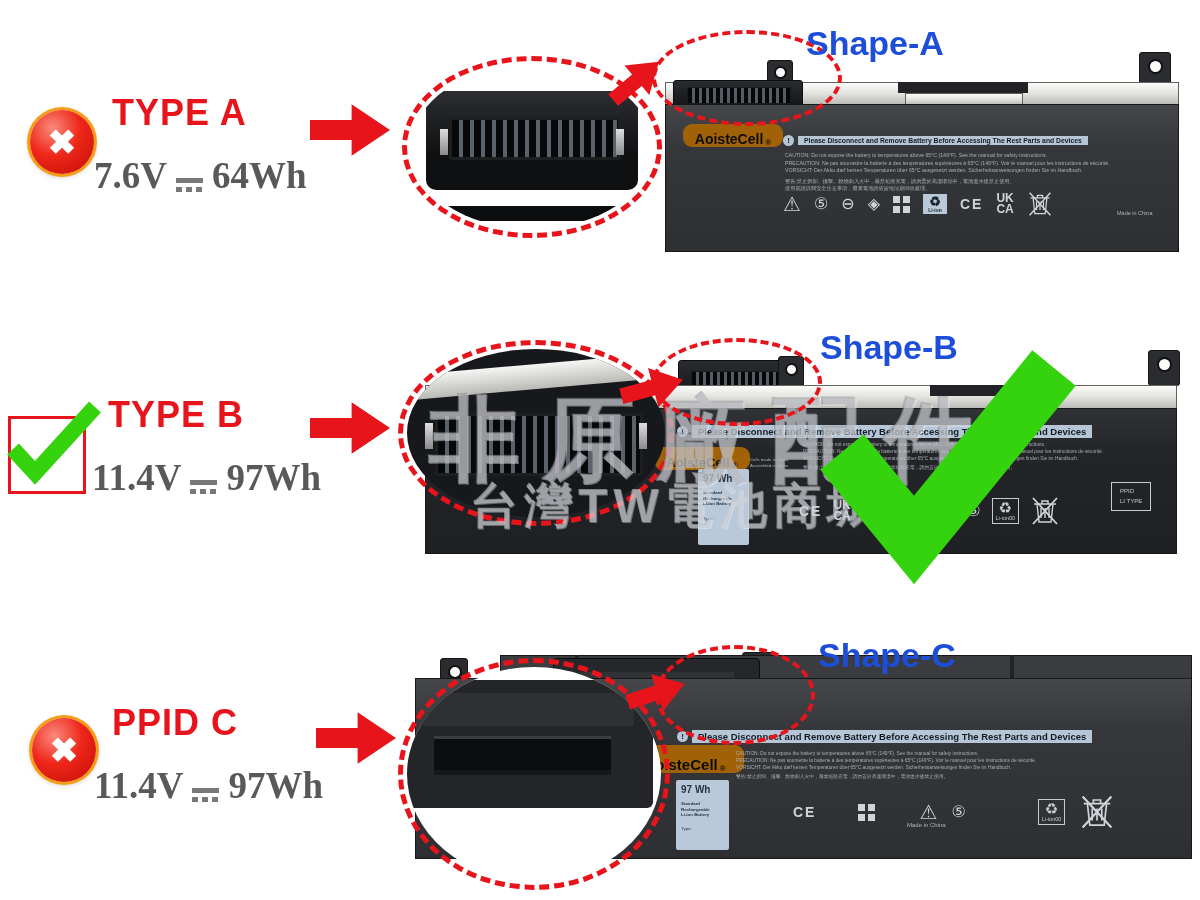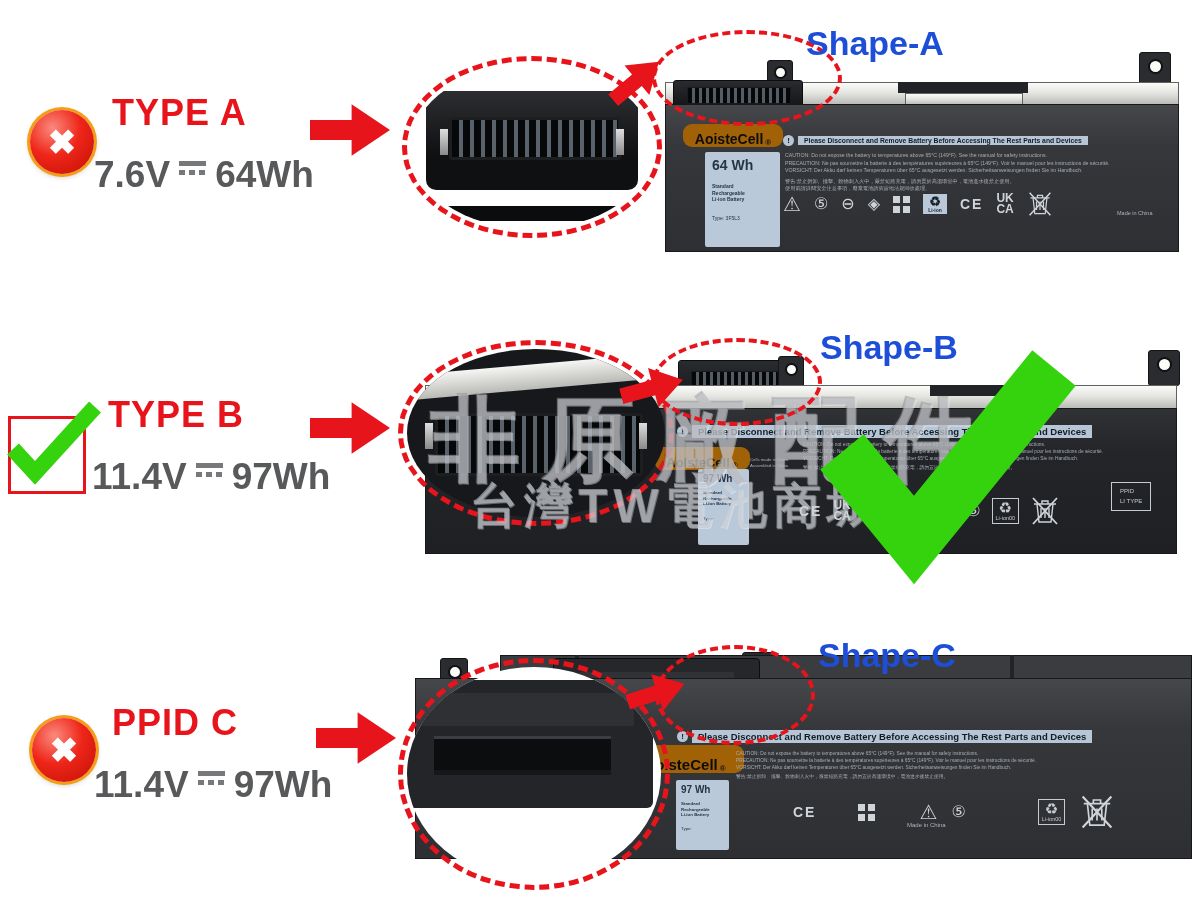--- a/index.html
+++ b/index.html
@@ -1,21 +1,21 @@
 <!DOCTYPE html>
 <html><head>
 <meta charset="utf-8">
 <style>
   html,body{margin:0;padding:0;background:#fff;}
   .canvas{position:relative;width:1200px;height:900px;background:#fff;overflow:hidden;
           font-family:"Liberation Sans",sans-serif;}
 
   
   .type-title{position:absolute;font-size:36px;font-weight:bold;color:#e8141c;letter-spacing:1px;white-space:nowrap;}
-  .spec{position:absolute;font-size:37px;font-weight:bold;color:#58595b;display:flex;align-items:flex-start;white-space:nowrap;}
+  .spec{position:absolute;font-size:37px;font-weight:bold;color:#58595b;display:flex;align-items:flex-end;white-space:nowrap;font-family:Liberation Serif, serif;}
   .dc{display:inline-block;width:27px;height:22px;position:relative;margin:4px 9px 0 9px;}
   .dc i{position:absolute;left:0;right:0;top:3px;height:5px;background:#77787a;}
   .dc b{position:absolute;left:0;right:0;top:12px;height:5px;
         background:repeating-linear-gradient(90deg,#77787a 0 6px,transparent 6px 10px);}
 
   
   .xbadge{position:absolute;width:64px;height:64px;border-radius:50%;
           background:radial-gradient(circle at 35% 28%,#fa8a7d 0%,#ee2619 45%,#c30e05 100%);
           box-shadow:0 0 0 3px #f59d15,0 2px 6px rgba(0,0,0,.3);
           display:flex;align-items:center;justify-content:center;}
@@ -147,27 +147,20 @@
       <div class="notch" style="left:233px;top:30px;width:130px;height:11px;"></div>
       <div class="silver" style="left:240px;top:41px;width:116px;height:11px;"></div>
       <div class="conn" style="left:8px;top:28px;width:128px;height:28px;">
           <div class="pins"></div>
         </div>
       <div class="bat-body" style="left:0;top:52px;width:512px;height:146px;"></div>
       <div class="brand" style="left:18px;top:72px;width:100px;height:23px;font-size:14px;">
         <span>AoisteCell</span>
           <sup>®</sup>
       </div>
-      <div class="sticker" style="left:40px;top:100px;width:62px;height:89px;">
-        <div class="wh" style="font-size:14px;">64 Wh</div>
-        <div class="sl" style="margin-top:10px;">Standard</div>
-        <div class="sl">Rechargeable</div>
-        <div class="sl">Li-ion Battery</div>
-        <div class="tl">Type: 3F5L3</div>
-      </div>
       <div class="warnrow" style="left:118px;top:83px;">
         <span class="bang">!</span>
         <span class="warntext" style="font-size:6.8px;">Please Disconnect and Remove Battery Before Accessing The Rest Parts and Devices</span>
       </div>
       <div class="cautions" style="left:120px;top:100px;width:388px;font-size:5.2px;">
         <div>CAUTION: Do not expose the battery to temperatures above 65°C (149°F). See the manual for safety instructions.</div>
         <div>PRECAUTION: Ne pas soumettre la batterie à des températures supérieures à 65°C (149°F). Voir le manuel pour les instructions de sécurité.</div>
         <div>VORSICHT: Der Akku darf keinen Temperaturen über 65°C ausgesetzt werden. Sicherheitsanweisungen finden Sie im Handbuch.</div>
         <div style="margin-top:3px;">警告:禁止拆卸、撞擊、銳物刺入火中，嚴禁短路充電，請勿置於高溫環境中，電池進水後禁止使用。</div>
         <div>使用前請詳閱安全注意事項，廢棄電池請依當地法規回收處理。</div>

